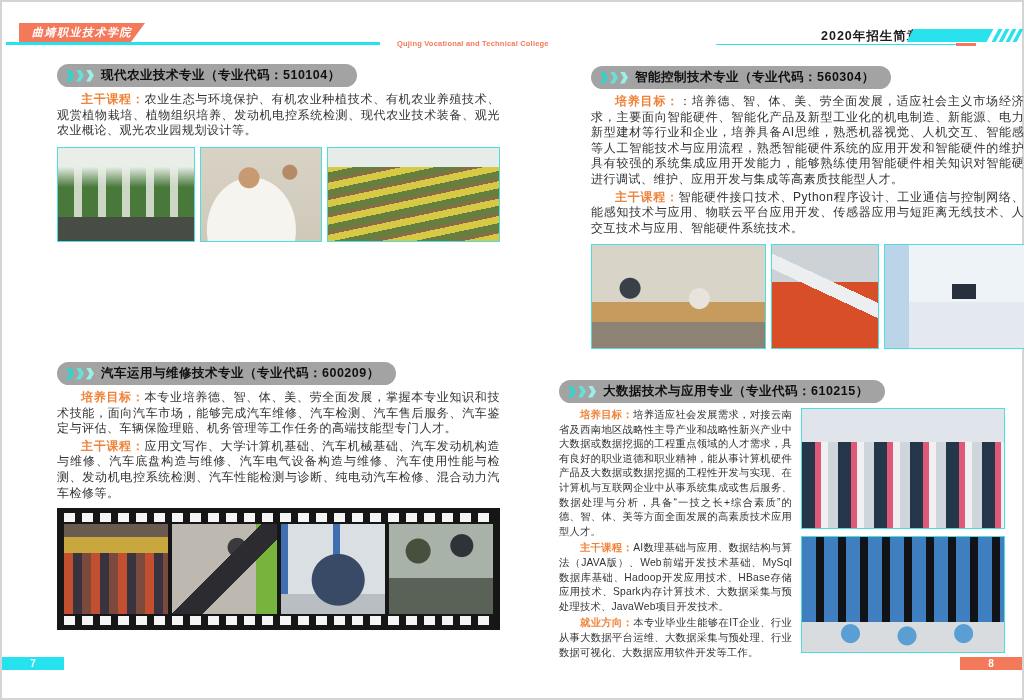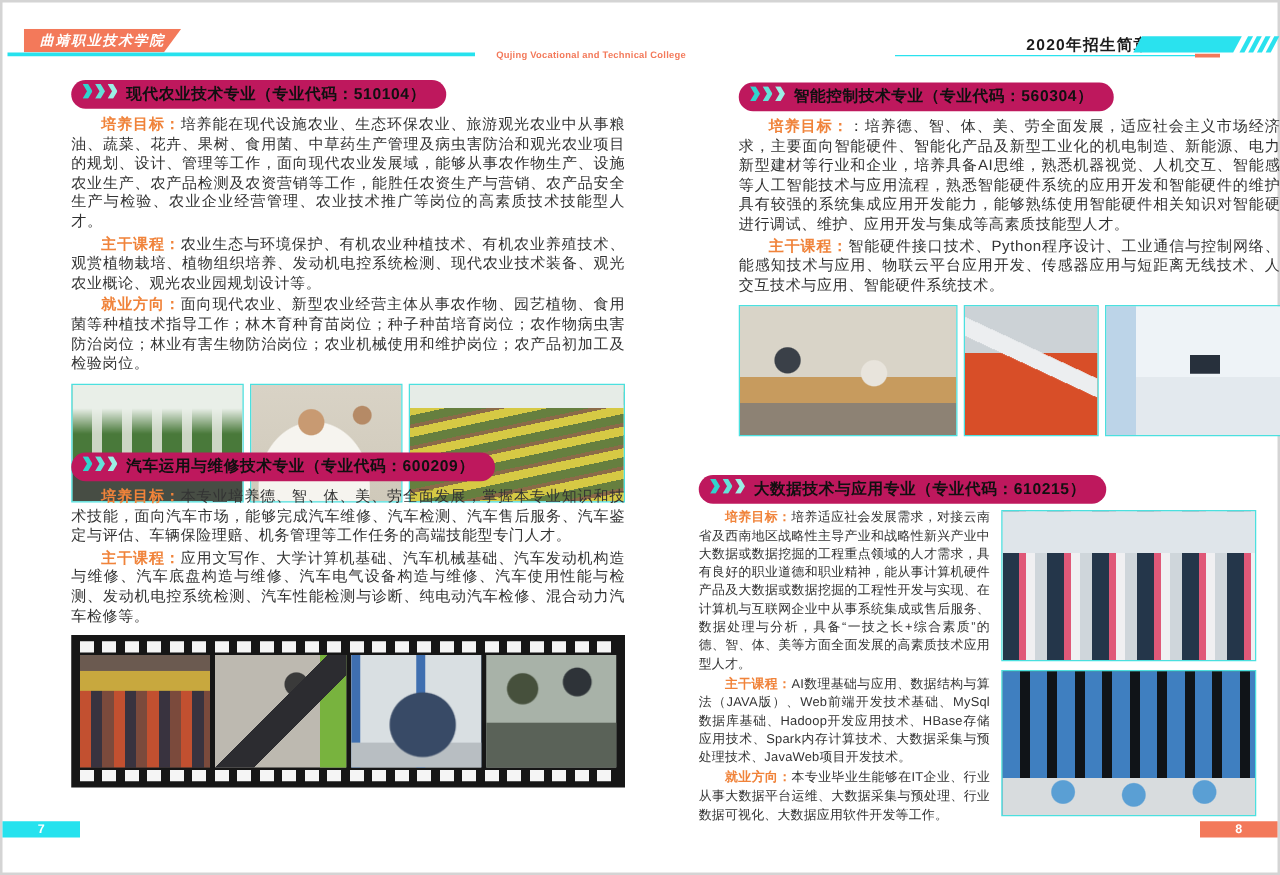--- a/index.html
+++ b/index.html
@@ -41,22 +41,22 @@
   .head-orange-seg { position:absolute; left:954px; top:41px; width:20px; height:3px; background:#f3795a; }
 
   
   .sec { position:absolute; }
   #sec-agri { left:55px; top:62px;  width:443px; }
   #sec-auto { left:55px; top:360px; width:443px; }
   #sec-int  { left:589px; top:64px;  width:446px; }
   #sec-big  { left:557px; top:378px; width:446px; }
 
   .sec-title-bar {
-    display:inline-flex; gap:7px;
-    background:#be185d; border-radius:12px;
+    display:inline-flex; align-items:center; gap:7px;
+    background:#a3a3a3; border-radius:12px;
     padding:3px 16px 3px 9px; margin-bottom:5px;
   }
   .chevrons { display:flex; gap:2px; }
   .chev { width:8px; height:12px;
     clip-path:polygon(0 0,55% 0,100% 50%,55% 100%,0 100%,45% 50%); }
   .chev.c1 { background:#2fd4cd; } .chev.c2 { background:#64e2d8; } .chev.c3 { background:#9cefe5; }
   .sec-title { font-size:12.5px; font-weight:bold; color:#101010; letter-spacing:0.5px; }
 
   .para {
     margin:0 0 2px 0; font-size:12px; line-height:15.6px; letter-spacing:0.5px;
@@ -170,23 +170,21 @@
 
   <div class="sec" id="sec-agri">
     <div class="sec-title-bar">
       <span class="chevrons">
           <i class="chev c1"></i>
           <i class="chev c2"></i>
           <i class="chev c3"></i>
         </span>
       <span class="sec-title">现代农业技术专业（专业代码：510104）</span>
     </div>
-    <p class="para"><span class="lbl">培养目标：</span><span>培养能在现代设施农业、生态环保农业、旅游观光农业中从事粮油、蔬菜、花卉、果树、食用菌、中草药生产管理及病虫害防治和观光农业项目的规划、设计、管理等工作，面向现代农业发展域，能够从事农作物生产、设施农业生产、农产品检测及农资营销等工作，能胜任农资生产与营销、农产品安全生产与检验、农业企业经营管理、农业技术推广等岗位的高素质技术技能型人才。</span></p>
     <p class="para"><span class="lbl">主干课程：</span><span>农业生态与环境保护、有机农业种植技术、有机农业养殖技术、观赏植物栽培、植物组织培养、发动机电控系统检测、现代农业技术装备、观光农业概论、观光农业园规划设计等。</span></p>
-    <p class="para"><span class="lbl">就业方向：</span><span>面向现代农业、新型农业经营主体从事农作物、园艺植物、食用菌等种植技术指导工作；林木育种育苗岗位；种子种苗培育岗位；农作物病虫害防治岗位；林业有害生物防治岗位；农业机械使用和维护岗位；农产品初加工及检验岗位。</span></p>
     <div class="photo-row row-agri">
       <div class="ph p-a1" style="flex:140"></div>
       <div class="ph p-a2" style="flex:123"></div>
       <div class="ph p-a3" style="flex:175"></div>
     </div>
   </div>
 
   <div class="sec" id="sec-auto">
     <div class="sec-title-bar">
       <span class="chevrons">

